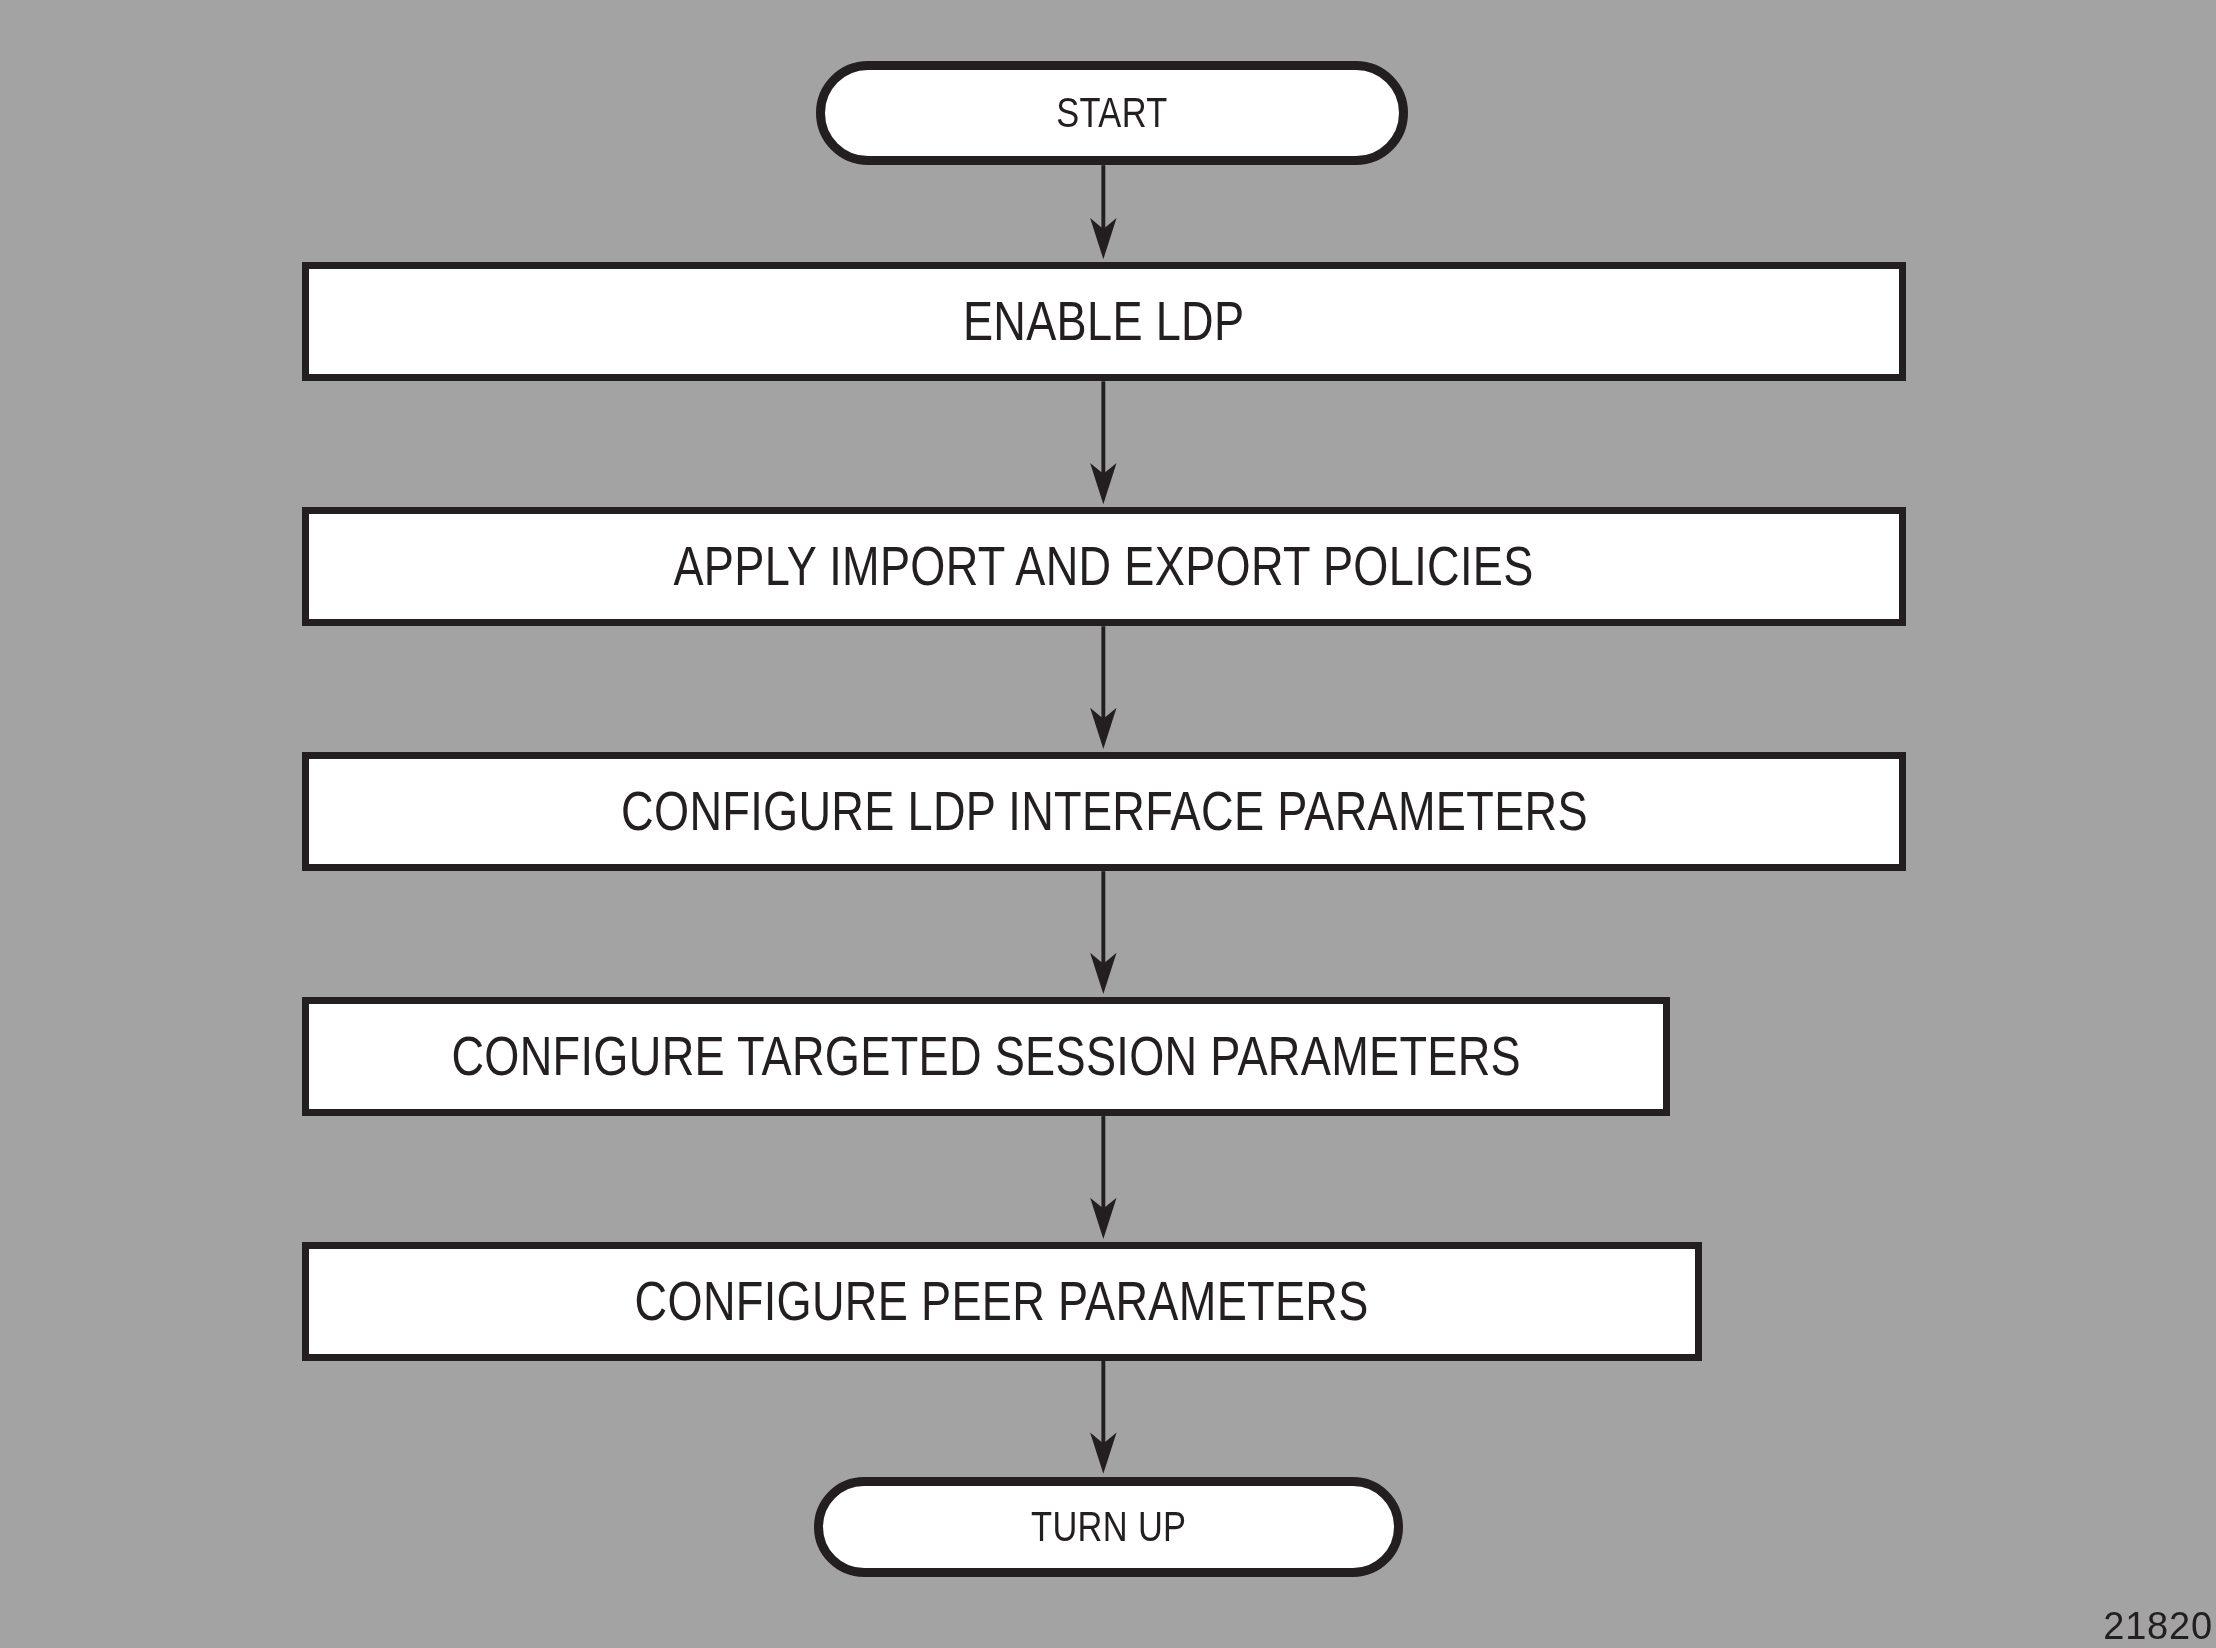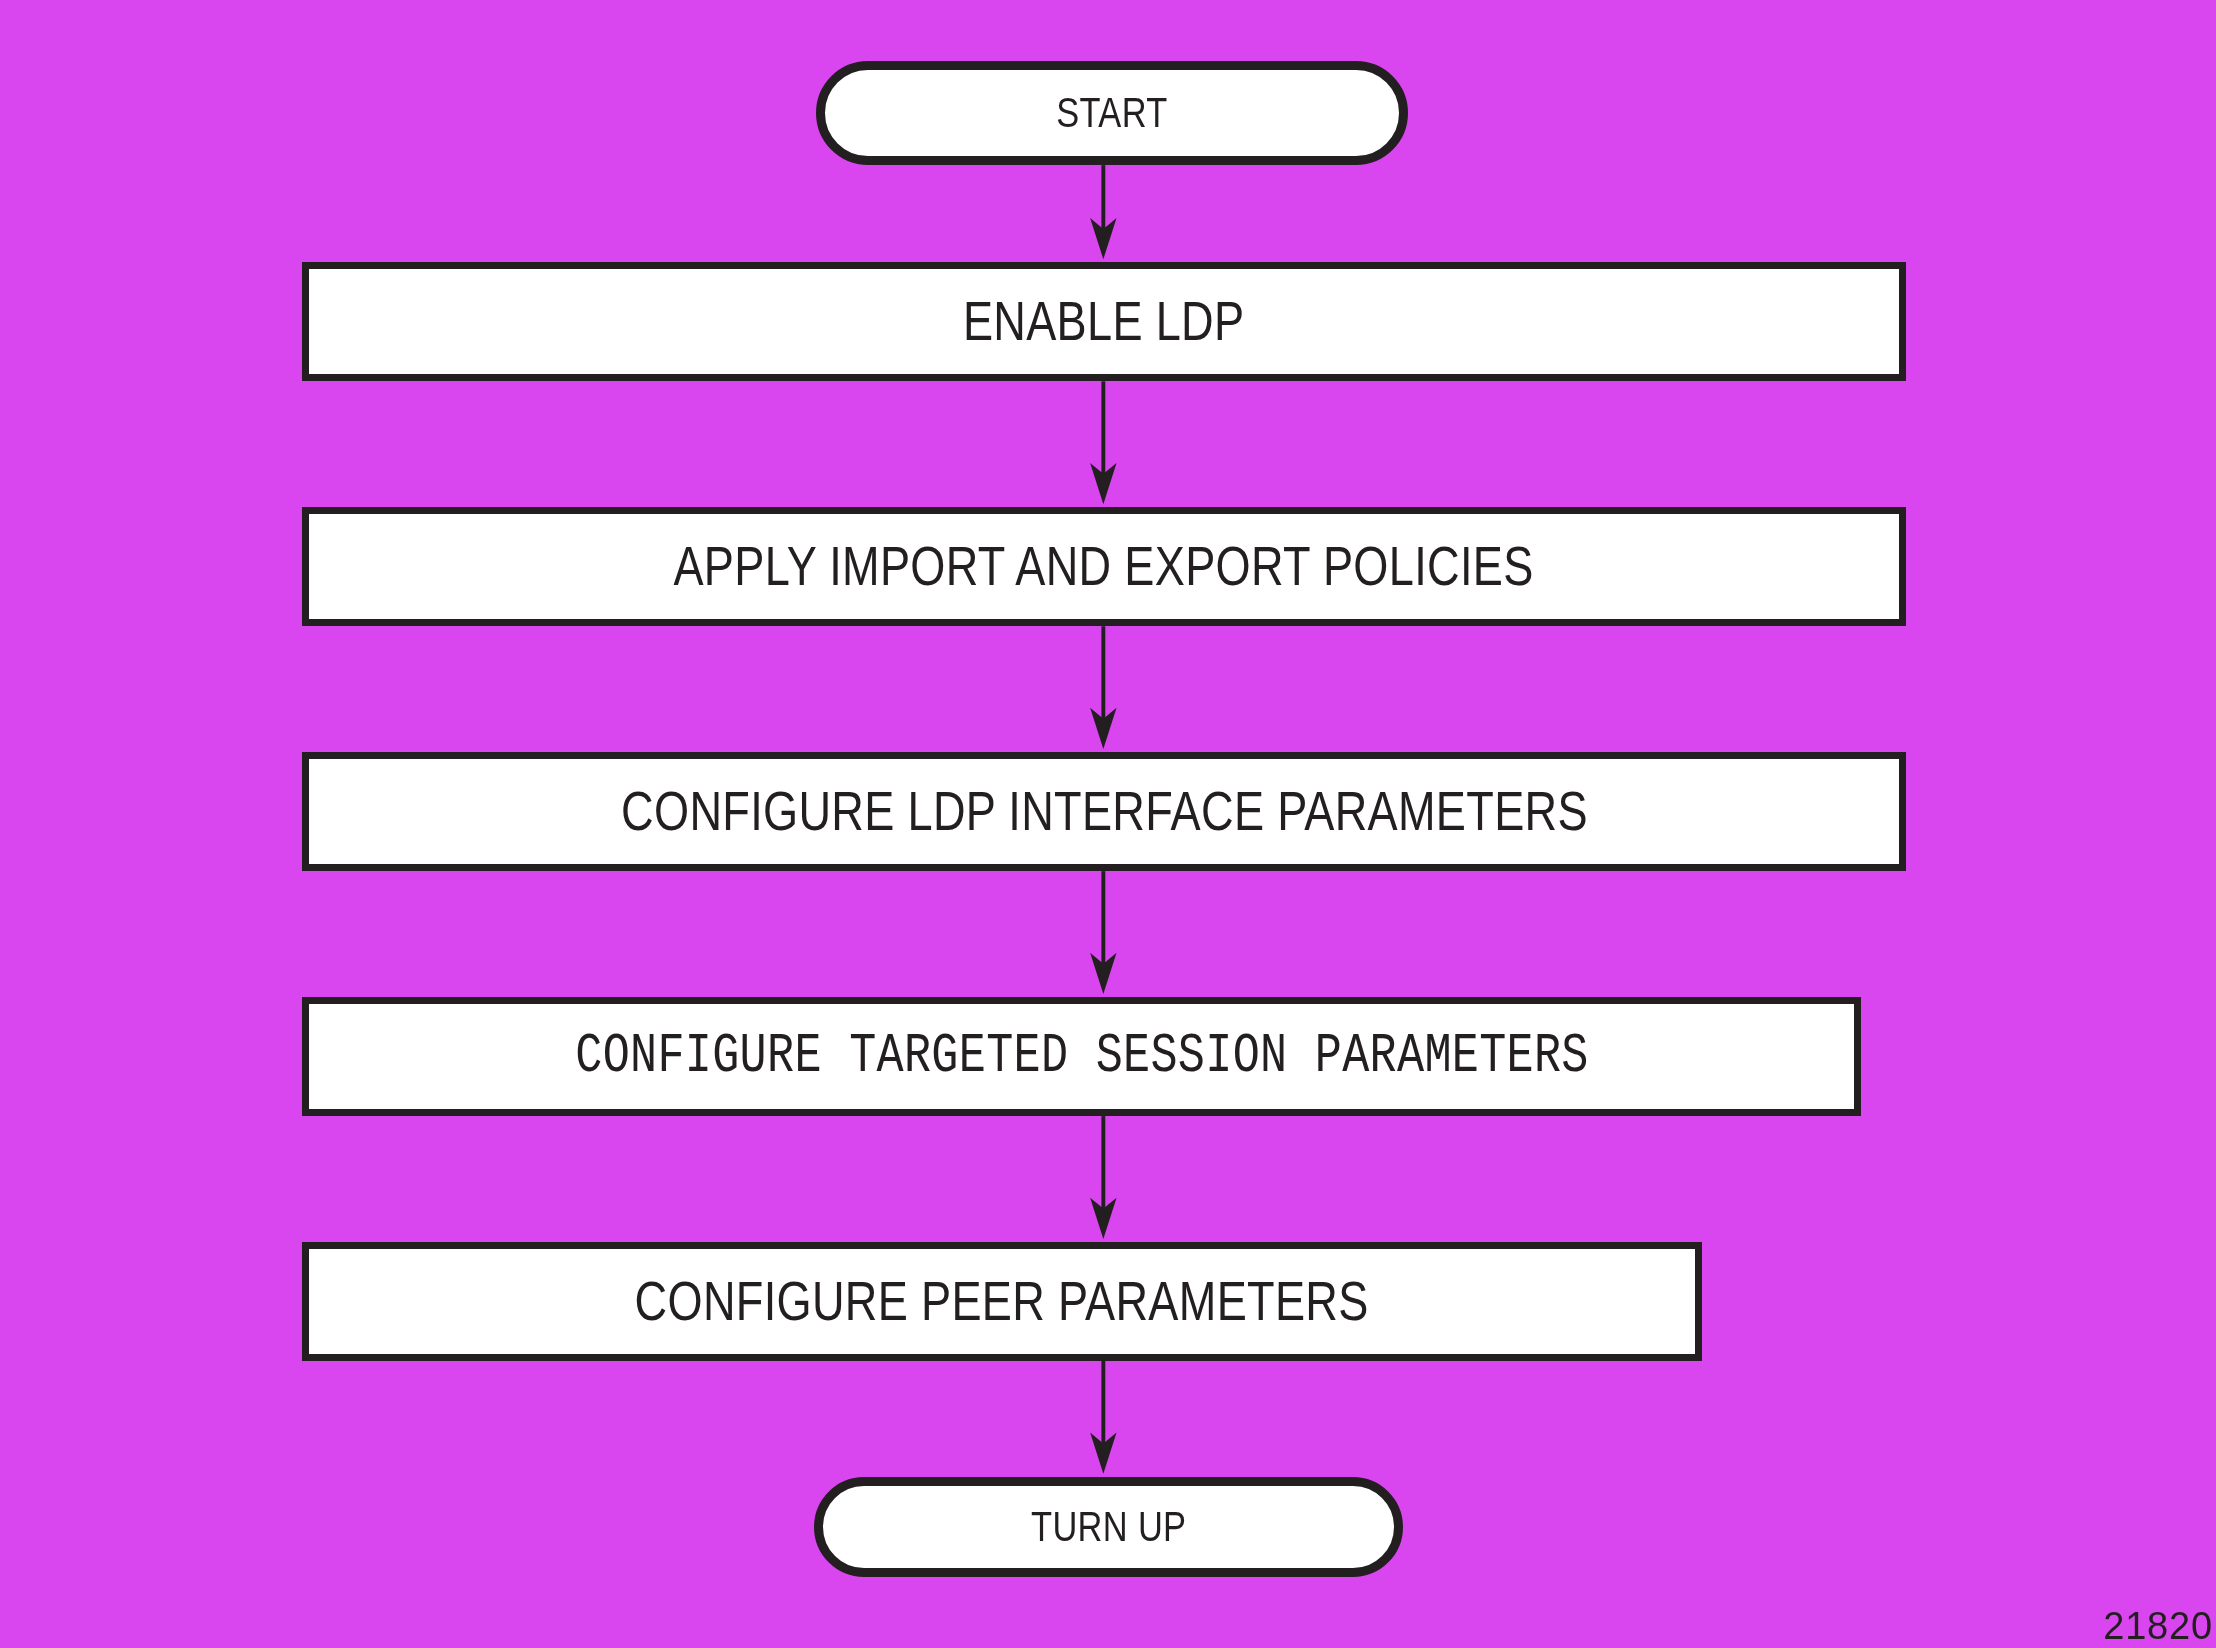--- a/index.html
+++ b/index.html
@@ -4,21 +4,21 @@
 <style>
   html, body {
     margin: 0;
     padding: 0;
     background: #ffffff;
   }
   .canvas {
     position: relative;
     width: 2216px;
     height: 1649px;
-    background: #d946ef;
+    background: #a3a3a3;
     font-family: "Liberation Sans", sans-serif;
     overflow: hidden;
   }
   .arrows-layer {
     position: absolute;
     left: 0;
     top: 0;
     width: 2216px;
     height: 1649px;
     pointer-events: none;
@@ -47,21 +47,21 @@
     letter-spacing: 0.4px;
     line-height: 1;
   }
   .terminator .node-label { font-size: 42px; }
   .process .node-label { font-size: 55px; }
 
   .node-start   { left: 816px; top: 61px;   width: 592px;  height: 104px; }
   .node-box-1   { left: 302px;  top: 262px;  width: 1604px; height: 119px; }
   .node-box-2   { left: 302px;  top: 507px;  width: 1604px; height: 119px; }
   .node-box-3   { left: 302px;  top: 752px;  width: 1604px; height: 119px; }
-  .node-box-4   { left: 302px;  top: 997px; width: 1559px; height: 119px; font-family: Liberation Mono, monospace; }
+  .node-box-4   { left: 302px;  top: 997px; width: 1368px; height: 119px; }
   .node-box-5   { left: 302px;  top: 1242px; width: 1400px; height: 119px; }
   .node-turn-up { left: 814px; top: 1477px; width: 589px;  height: 100px; }
 
   .figure-number {
     position: absolute;
     right: 3.1px;
     top: 1605px;
     font-size: 38px;
     color: #231f20;
     letter-spacing: 0.8px;

